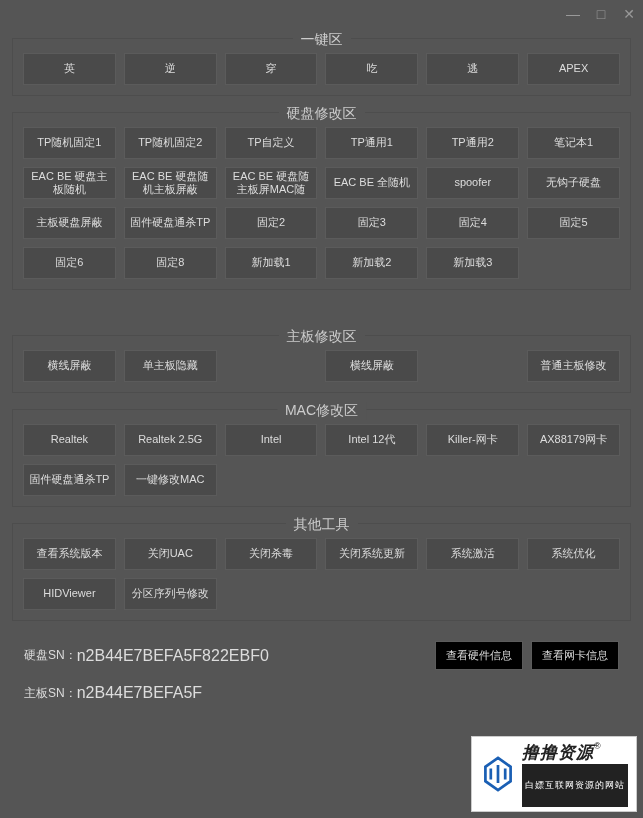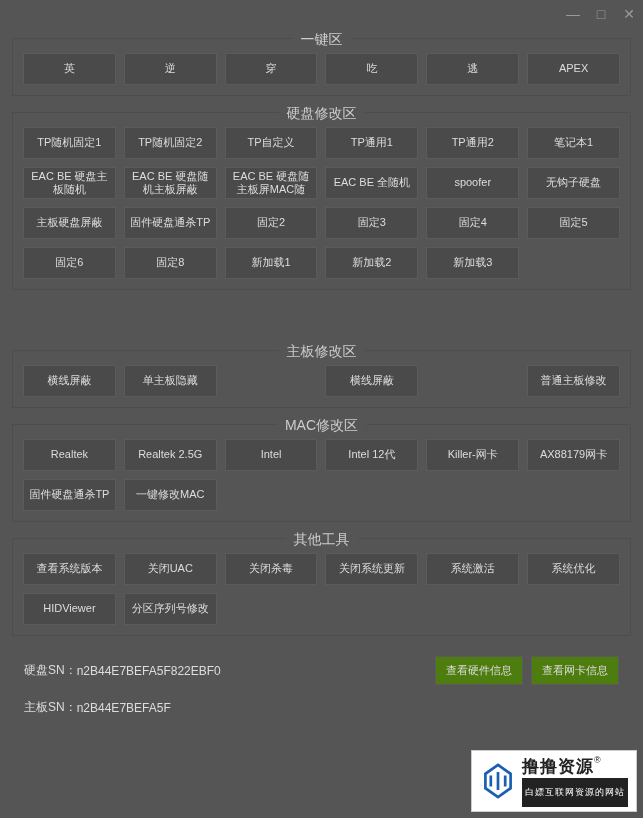--- a/index.html
+++ b/index.html
@@ -82,29 +82,29 @@
       display: flex;
       align-items: center;
       margin-bottom: 14px;
     }
     .info-label {
       color: #ddd;
       font-size: 12px;
     }
     .info-value {
       color: #ddd;
-      font-size: 12px;
+      font-size: 16px;
     }
     .info-buttons {
       margin-left: auto;
       display: flex;
       gap: 8px;
     }
     .info-btn {
-      background: #4d7c0f;
+      background: #000000;
       border: 1px solid #5b5b5b;
       color: #ddd;
       font-size: 11px;
       padding: 6px 10px;
       cursor: pointer;
       width: 88px;
       text-align: center;
     }
     .watermark {
       position: absolute;
@@ -117,33 +117,34 @@
       gap: 6px;
       border: 1px solid #ccc;
     }
     .wm-logo {
       width: 36px;
       height: 36px;
     }
     .wm-text-main {
       font-size: 17px;
       font-weight: bold;
+      font-style: italic;
       color: #222;
       letter-spacing: 1px;
     }
     .wm-reg {
       font-size: 9px;
       color: #222;
       vertical-align: top;
     }
     .wm-text-sub {
       font-size: 9px;
       color: #fff;
       background: #222;
-      padding: 8px 3px;
+      padding: 15px 3px;
       letter-spacing: 1px;
       display: inline-block;
     }
   </style>
 </head>
 <body>
 
 <div class="titlebar">
   <span class="titlebar-btn">—</span>
   <span class="titlebar-btn">□</span>
@@ -194,21 +195,21 @@
         <div class="btn-row">
           <div class="btn btn-6">固定6</div>
           <div class="btn btn-6">固定8</div>
           <div class="btn btn-6">新加载1</div>
           <div class="btn btn-6">新加载2</div>
           <div class="btn btn-6">新加载3</div>
         </div>
       </div>
   </div>
 
-  <div class="section" style="margin-top:60px;">
+  <div class="section" style="margin-top:45px;">
     <div class="section-title">主板修改区</div>
     <div class="btn-row" id="mobo-row">
         <div class="btn btn-6">横线屏蔽</div>
         <div class="btn btn-6">单主板隐藏</div>
         <div class="btn-spacer"></div>
         <div class="btn btn-6">横线屏蔽</div>
         <div class="btn-spacer"></div>
         <div class="btn btn-6">普通主板修改</div>
       </div>
   </div>

